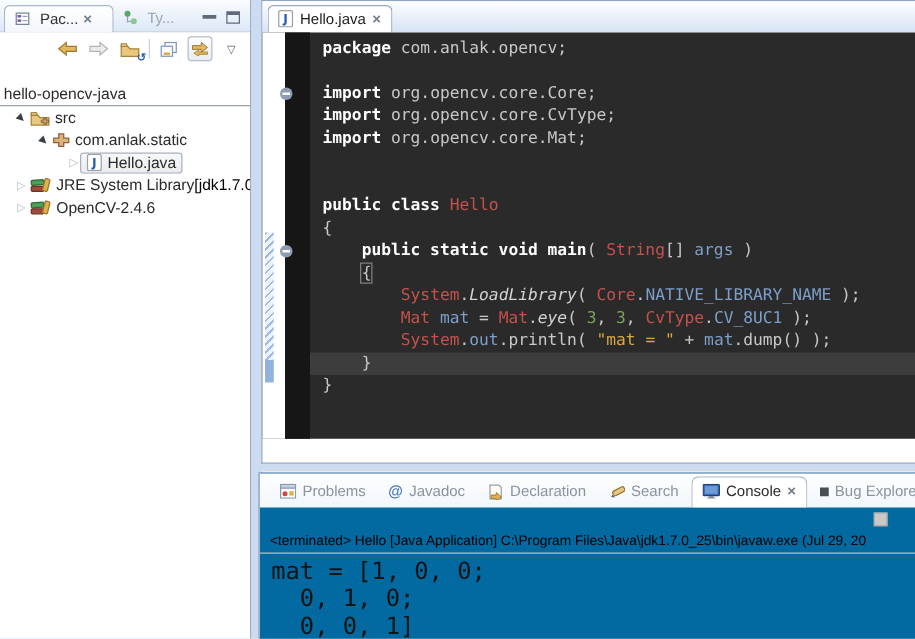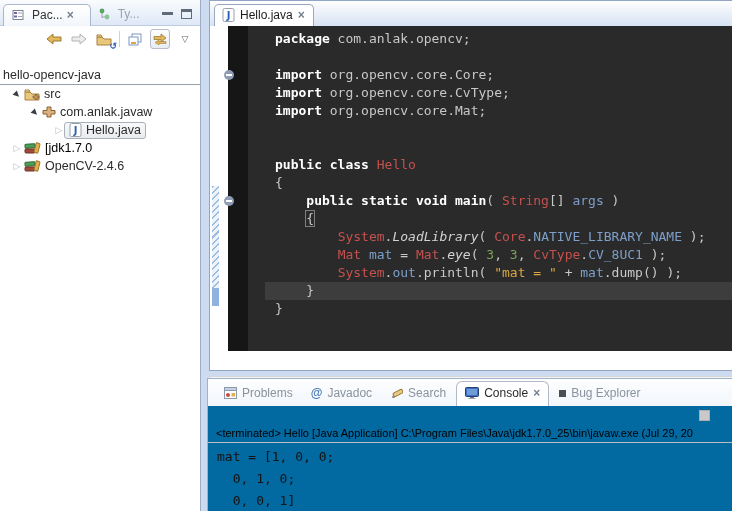--- a/index.html
+++ b/index.html
@@ -41,36 +41,36 @@
   .editor-body { position:absolute; left:0; top:25px; width:100%; height:325px; background:#2a2a2a; }
   .ruler { position:absolute; left:0; top:0; width:18px; height:100%; background:#ffffff; }
   .range-hatch { position:absolute; left:2px; top:160px; width:7px; height:102px;
      background:repeating-linear-gradient(135deg,#9cbce4 0 1.5px,#eef3fa 1.5px 4.5px); }
   .range-solid { position:absolute; left:2px; top:262px; width:7px; height:18px; background:#8fb2de; }
   .gutter { position:absolute; left:18px; top:0; width:20px; height:100%; background:#161616; }
   .fold { position:absolute; left:14px; width:10px; height:10px; border-radius:50%; background:#8f9db4; z-index:3; }
   .fold::after { content:""; position:absolute; left:2px; top:4px; width:6px; height:2px; background:#fff; }
   .code-col { position:absolute; left:38px; top:0; right:0; bottom:0; padding-top:4px; overflow:hidden;
      font-family:"DejaVu Sans Mono", monospace; font-size:13px; line-height:18px; white-space:pre; }
-  .cl { height:18px; padding-left:10px;margin-left:17px; }
+  .cl { height:18px; padding-left:10px; }
   .cl.cur { background:#3d3d3d; }
   .c-d{color:#c8c8c8} .c-k{color:#ffffff;font-weight:bold} .c-t{color:#c5514e}
   .c-v{color:#7d9fc9} .c-n{color:#7ba35a} .c-s{color:#d8a742}
   .c-i{color:#d2d2d2;font-style:italic} .c-b{color:#c8c8c8;outline:1px solid #7f7f7f;}
   .hscroll { position:absolute; left:0; top:350px; width:100%; height:15px; background:#f1f2f4; border-top:1px solid #d7d7d7; display:flex; align-items:center; }
   .hs-arrow { color:#6a6a6a; font-size:9px; padding-left:8px; }
 
   
   .bottom-panel { position:absolute; left:207px; top:378px; width:525px; height:165px; background:#0369a1; border:1px solid #a2b2cc; border-right:none; border-bottom:none; }
   .bottom-tabbar { height:27px; display:flex; align-items:flex-end; gap:2px; padding-left:8px; background:linear-gradient(#fdfeff,#f2f6fb); white-space:nowrap; overflow:hidden; }
   .btab { display:flex; align-items:center; gap:5px; font-size:12px; color:#8a939e; padding:4px 8px 6px 8px; }
   .btab.sel { color:#2b2b2b; background:#fff; border:1px solid #b2b9c4; border-bottom:none; border-radius:6px 6px 0 0; margin-bottom:0; }
   .console-toolbtn { position:absolute; right:22px; top:31px; width:11px; height:11px; background:#c9c9c9; border:1px solid #adadad; }
   .console-title { margin-top:19px; padding:2px 0 3px 8px; font-size:11px; color:#000; border-bottom:1px solid #bdbdbd; white-space:nowrap; overflow:hidden; }
-  .console-out { padding:3px 0 0 9px; font-family:"DejaVu Sans Mono", monospace; font-size:13px; line-height:22px; color:#141414; white-space:pre; }
+  .console-out { padding:3px 0 0 9px; font-family:"DejaVu Sans Mono", monospace; font-size:19px; line-height:22px; color:#141414; white-space:pre; }
 
   svg { display:block; }
   .at-icon { color:#4a7ab5; font-size:12px; font-weight:bold; }
   .bug-sq { width:7px; height:7px; background:#4a4f55; display:inline-block; }
   .upd-arrow { position:absolute; right:-3px; bottom:-2px; font-size:9px; color:#2f62b5; font-weight:bold; }
 </style>
 </head>
 <body>
 
 <div class="left-panel">
@@ -164,21 +164,21 @@
 
     <div class="tree-row" style="padding-left:30px;">
       <span class="tw">
           <span class="tw-exp">▶</span>
         </span>
       <span class="ticon">
         <svg width="14" height="12">
             <path d="M1 4.5 H5 V1 H9 V4.5 H13 V8 H9 V11 H5 V8 H1 Z" fill="#dcb27e" stroke="#8a6134"></path>
           </svg>
       </span>
-      <span>com.anlak.javaw</span>
+      <span>com.anlak.static</span>
     </div>
 
     <div class="tree-row" style="padding-left:54px;">
       <span class="tw">
           <span class="tw-col">▷</span>
         </span>
       <span class="sel-box">
         <span class="ticon">
           <svg width="13" height="14">
               <rect x="1" y="0.5" width="11" height="13" rx="1.5" fill="#fff" stroke="#9aa0a8"></rect>
@@ -193,20 +193,21 @@
       <span class="tw">
           <span class="tw-col">▷</span>
         </span>
       <span class="ticon">
         <svg width="17" height="13">
             <rect x="1" y="2" width="10" height="4" rx="1" fill="#4d9e57" stroke="#2c6b36" transform="rotate(-4 6 4)"></rect>
             <rect x="1" y="7" width="10" height="4" rx="1" fill="#a04a3a" stroke="#6e3226"></rect>
             <rect x="11" y="1" width="4" height="10" rx="1" fill="#e3b04e" stroke="#9a7426" transform="rotate(14 13 6)"></rect>
           </svg>
       </span>
+      <span>JRE System Library </span>
       <span class="suffix">[jdk1.7.0</span>
     </div>
 
     <div class="tree-row" style="padding-left:12px;">
       <span class="tw">
           <span class="tw-col">▷</span>
         </span>
       <span class="ticon">
         <svg width="17" height="13">
             <rect x="1" y="2" width="10" height="4" rx="1" fill="#4d9e57" stroke="#2c6b36" transform="rotate(-4 6 4)"></rect>
@@ -261,20 +262,29 @@
       </span>
       <span>Problems</span>
     </div>
     <div class="btab">
       <span class="at-icon">@</span>
       <span>Javadoc</span>
     </div>
     <div class="btab">
       <span>
         <svg width="13" height="13">
+            <path d="M2,1 h7 l2,2 v9 h-9 z" fill="#fdfdf4" stroke="#9aa0a8"></path>
+            <path d="M3,9 h4 v-2 l4,3.5 -4,3.5 v-2 h-4 z" fill="#e0b150" stroke="#9a7426" stroke-width="0.7"></path>
+          </svg>
+      </span>
+      <span>Declaration</span>
+    </div>
+    <div class="btab">
+      <span>
+        <svg width="13" height="13">
             <rect x="3" y="4" width="10" height="4" rx="1.5" fill="#e6c98a" stroke="#9a7426" transform="rotate(-28 8 6)"></rect>
             <path d="M2,10.5 l3,0.5 -2.2,-2.3 z" fill="#555"></path>
           </svg>
       </span>
       <span>Search</span>
     </div>
     <div class="btab sel">
       <span>
         <svg width="14" height="12">
             <rect x="0.5" y="0.5" width="13" height="9" rx="1" fill="#3a6fc4" stroke="#26406e"></rect>

